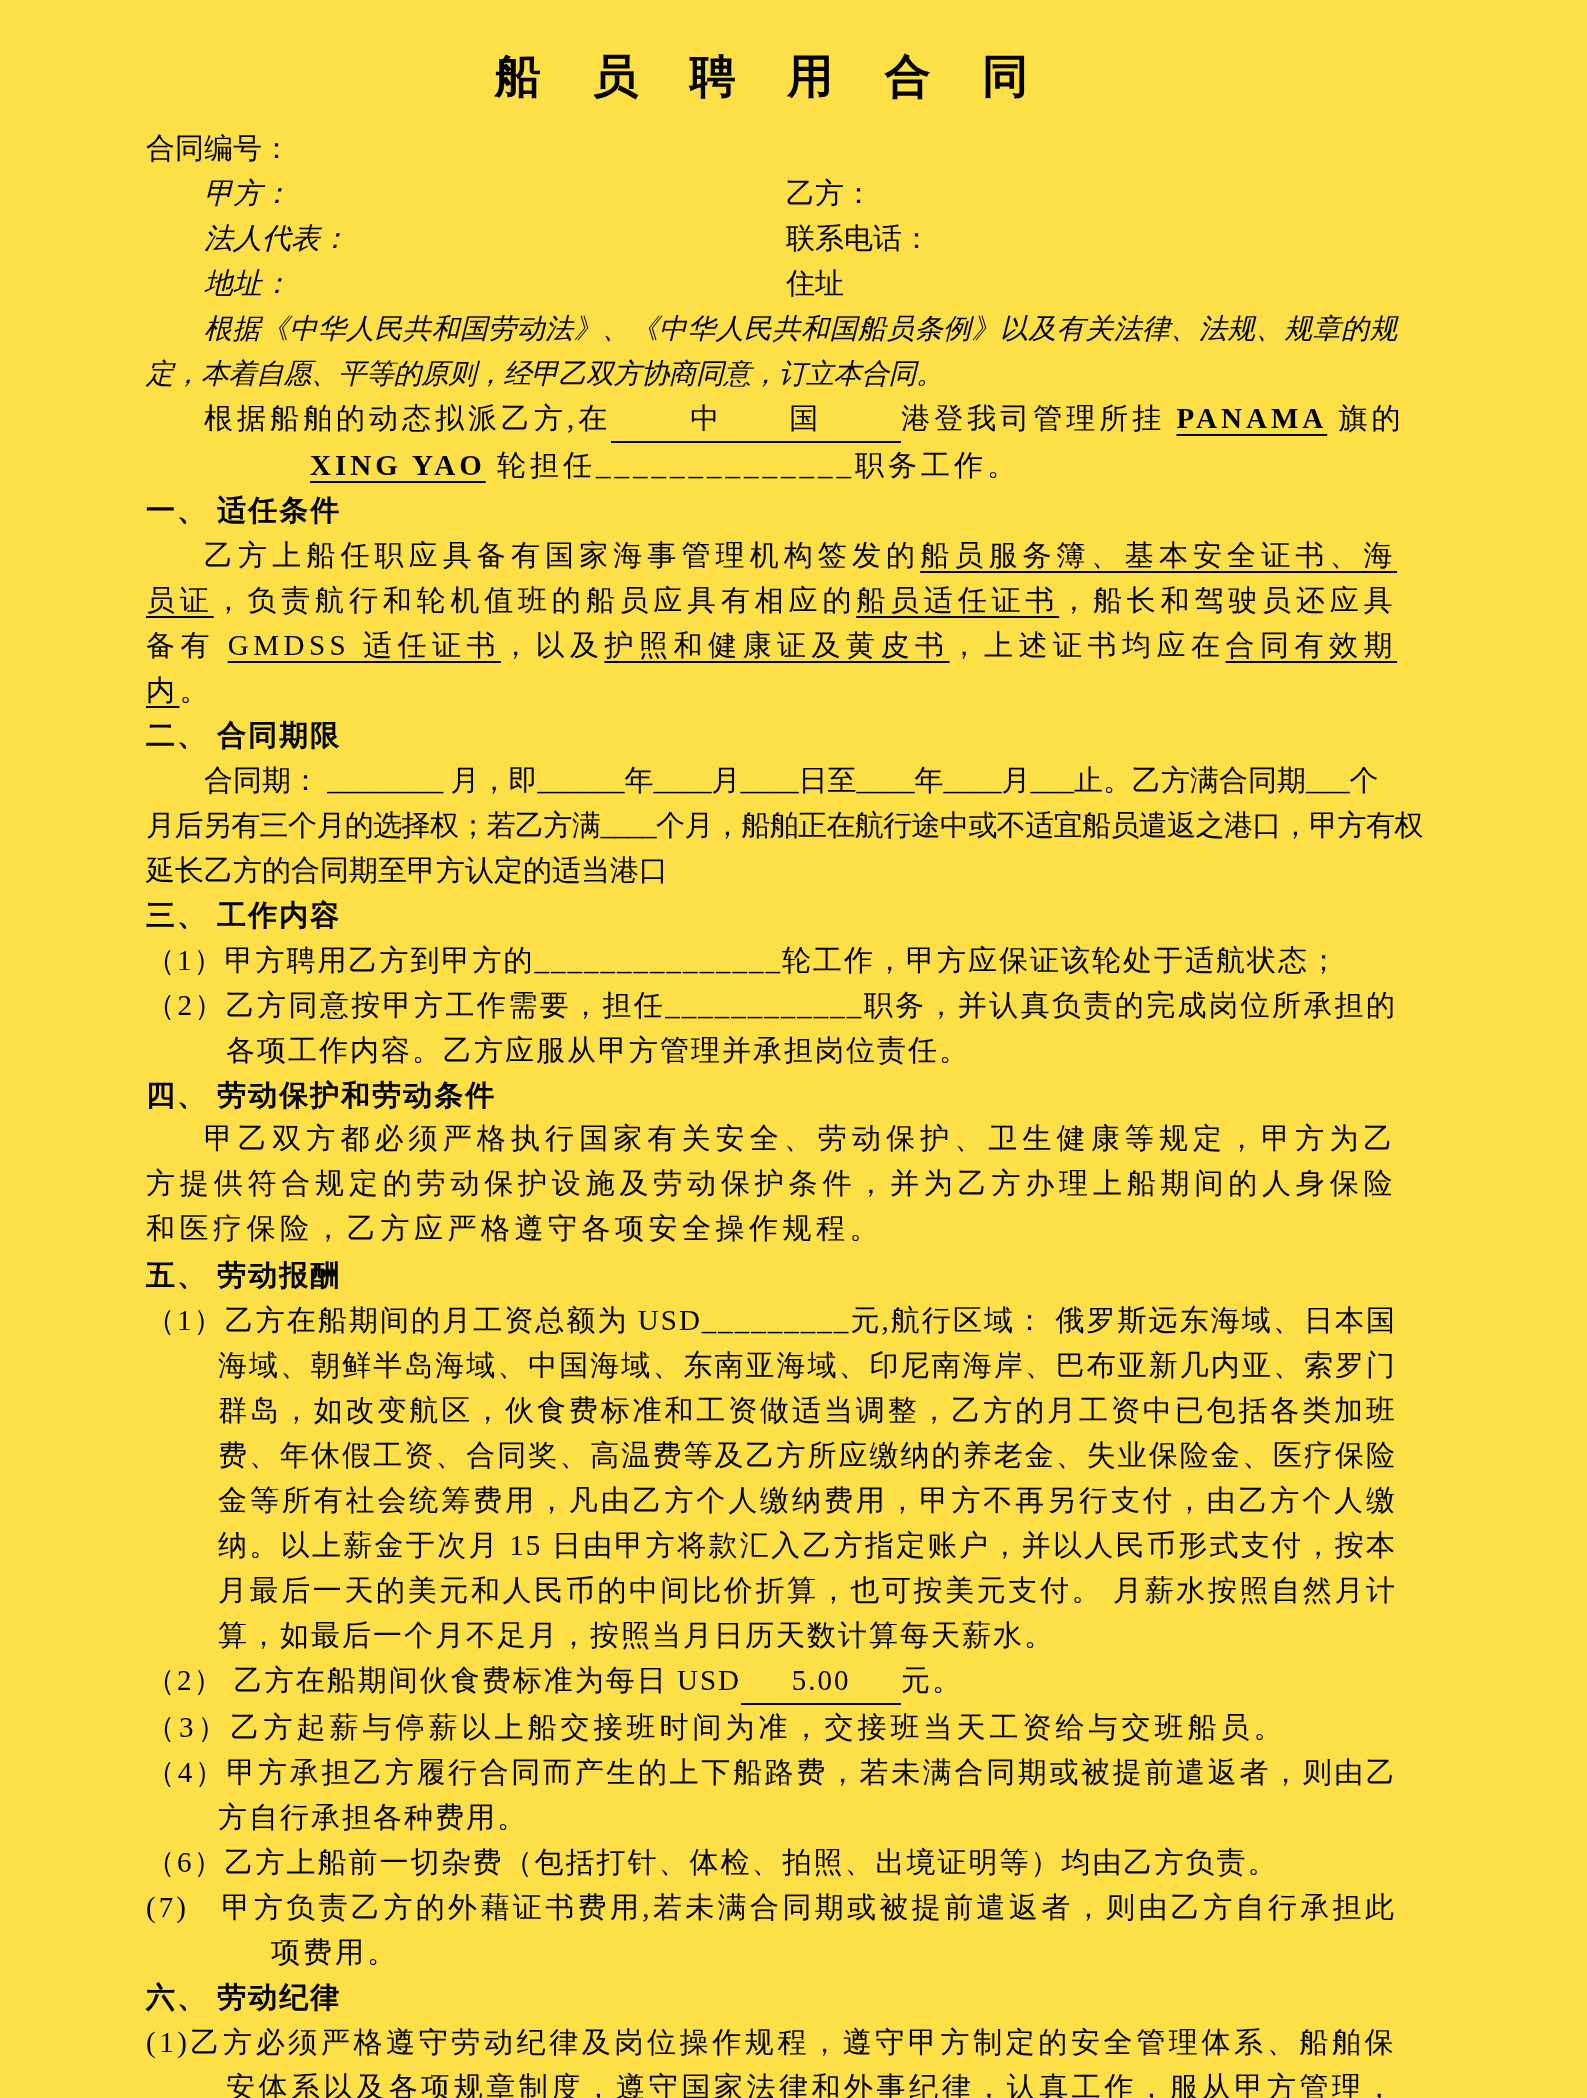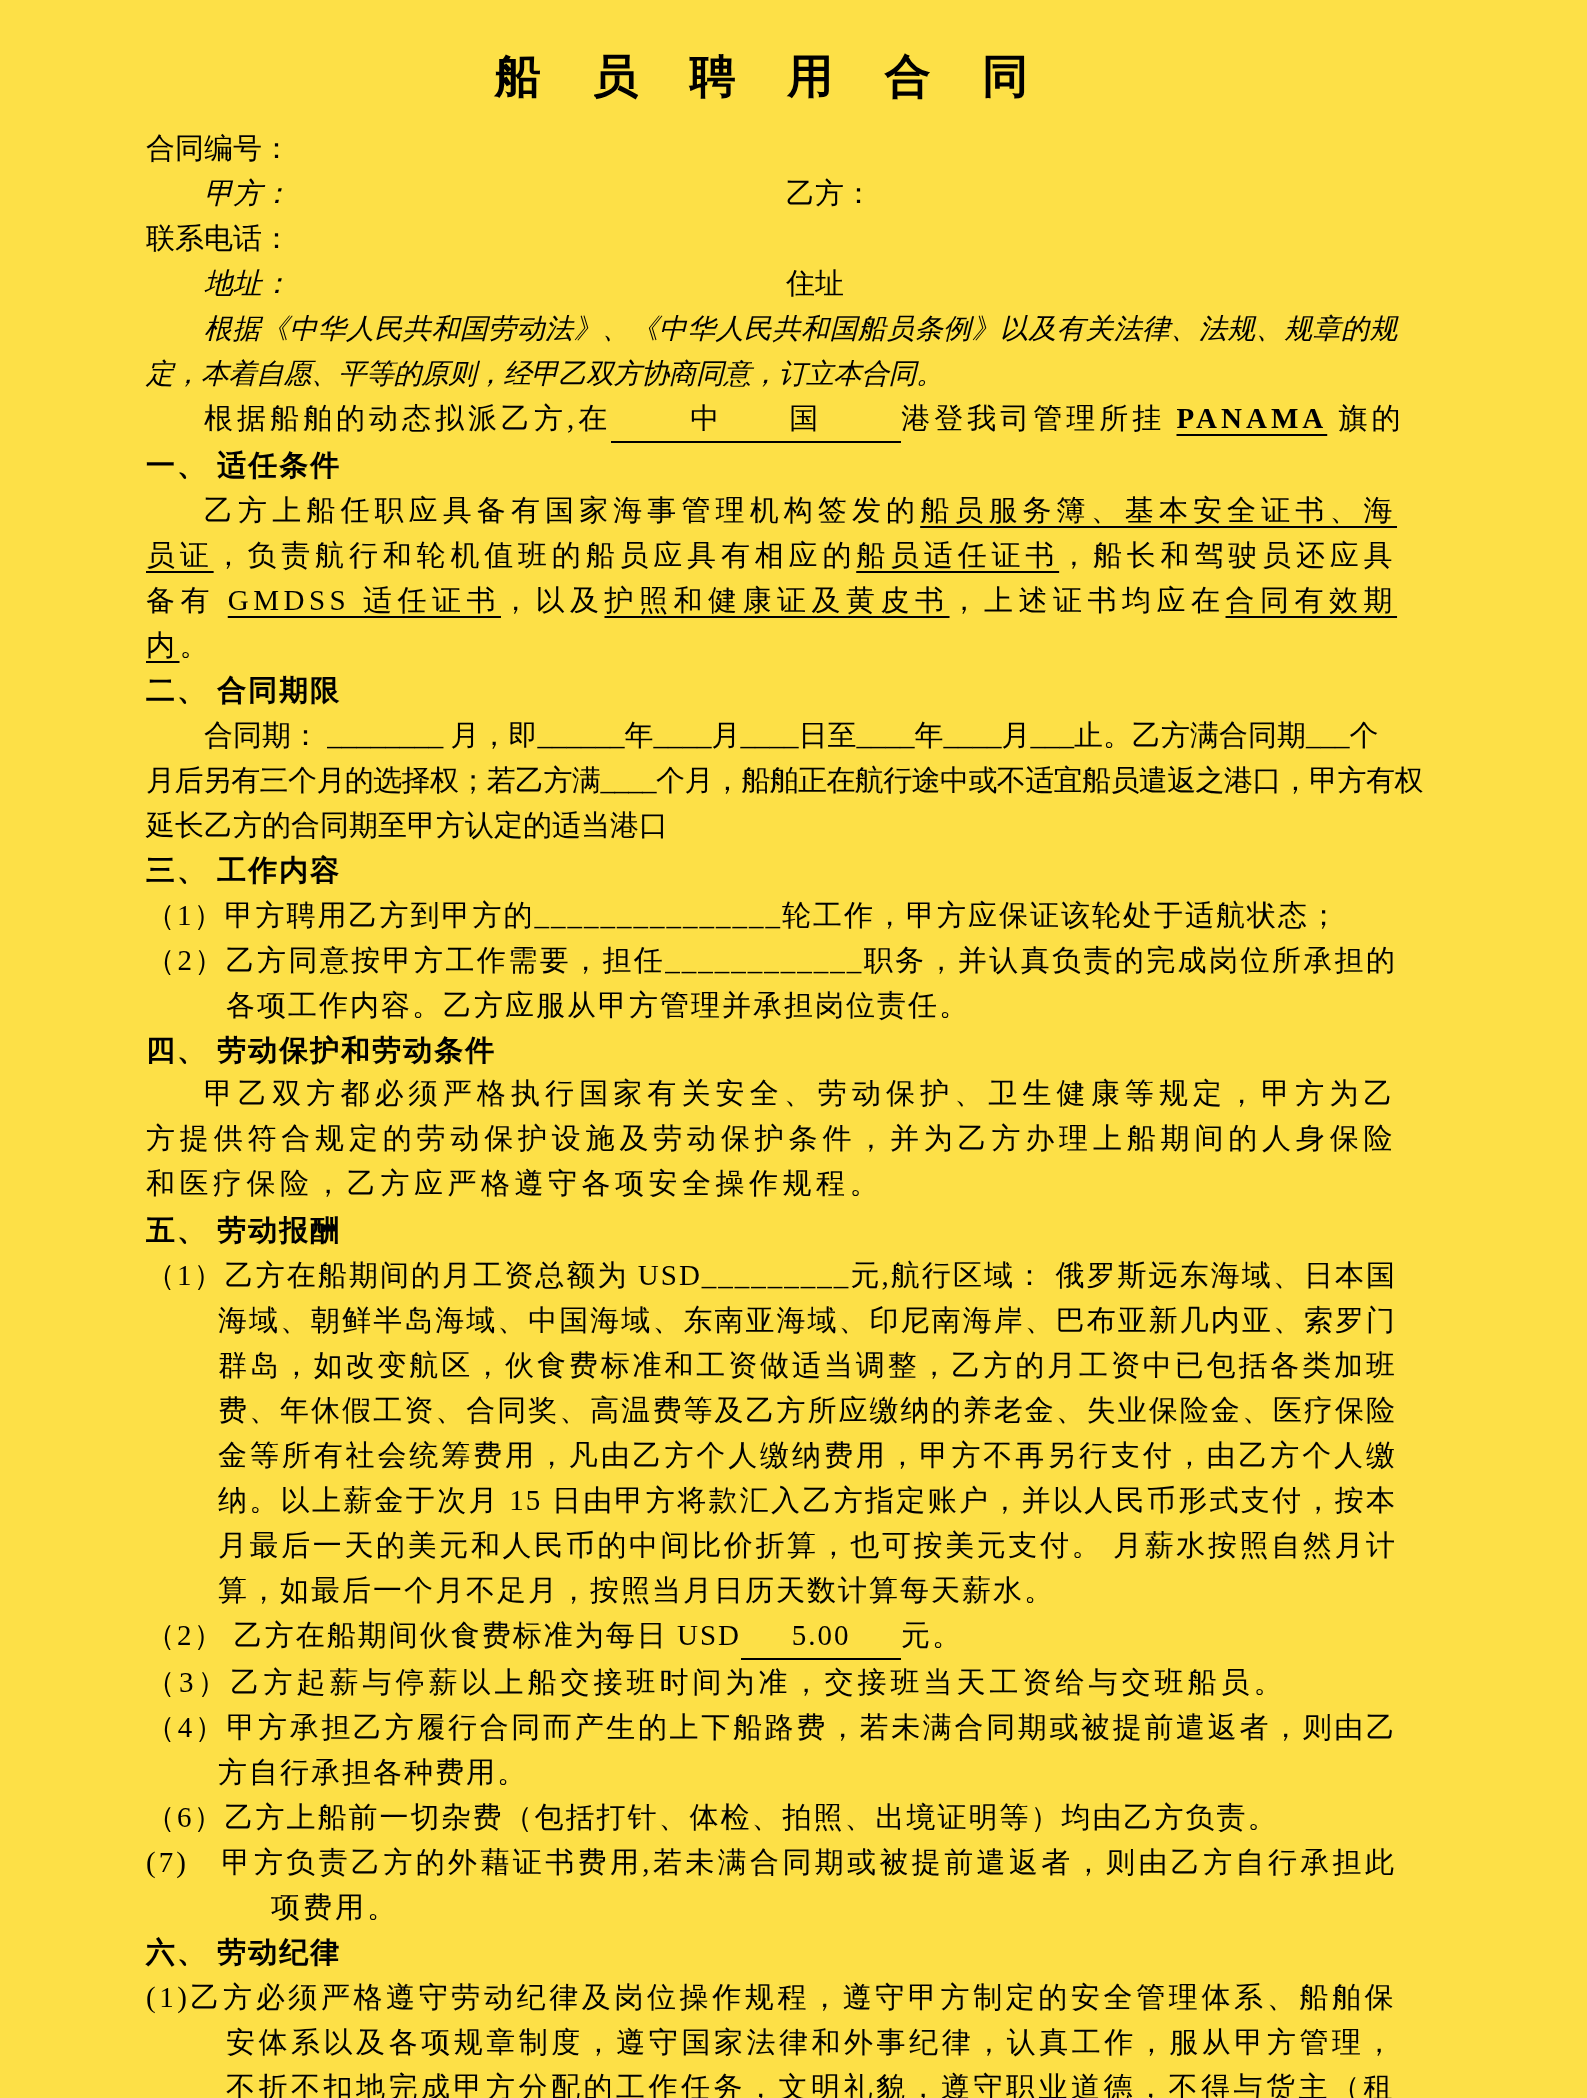--- a/index.html
+++ b/index.html
@@ -52,31 +52,35 @@
 
   <div>
     <span>合同编号：</span>
   </div>
 
   <div class="hdr-row">
     <div class="col-l">甲方：</div>
     <div class="col-r">乙方：</div>
   </div>
   <div class="hdr-row">
+    <div class="col-l">法人代表：</div>
     <div class="col-r">联系电话：</div>
   </div>
   <div class="hdr-row">
     <div class="col-l">地址：</div>
     <div class="col-r">住址</div>
   </div>
 
   <div class="para ind" style="font-size:28px; letter-spacing:-0.5px;font-style:italic;">根据《中华人民共和国劳动法》、《中华人民共和国船员条例》以及有关法律、法规、规章的规定，本着自愿、平等的原则，经甲乙双方协商同意，订立本合同。</div>
 
   <div class="line" style="padding-left:58px; letter-spacing:4px;">
     <span>根据船舶的动态拟派乙方,在</span><span class="blank" style="width:290px;font-family:Liberation Serif, serif;">中　　国</span><span>港登我司管理所挂 </span><span class="u b">PANAMA</span><span> 旗的</span>
+  </div>
+  <div class="line" style="padding-left:164px; letter-spacing:4px;">
+    <span class="u b">XING YAO</span><span> 轮担任</span><span>______________</span><span>职务工作。</span>
   </div>
 
   <div class="heading">一、 适任条件</div>
   <div class="para ind" style="letter-spacing:4.5px;">
     <span>乙方上船任职应具备有国家海事管理机构签发的</span><span class="u">船员服务簿、基本安全证书、海员证</span><span>，负责航行和轮机值班的船员应具有相应的</span><span class="u">船员适任证书</span><span>，船长和驾驶员还应具备有 </span><span class="u">GMDSS 适任证书</span><span>，以及</span><span class="u">护照和健康证及黄皮书</span><span>，上述证书均应在</span><span class="u">合同有效期内</span><span>。</span>
   </div>
 
   <div class="heading">二、 合同期限</div>
   <div class="line" style="padding-left:58px;">合同期： ________ 月，即______年____月____日至____年____月___止。乙方满合同期___个</div>
   <div class="line" style="letter-spacing:-0.6px;">月后另有三个月的选择权；若乙方满____个月，船舶正在航行途中或不适宜船员遣返之港口，甲方有权</div>

